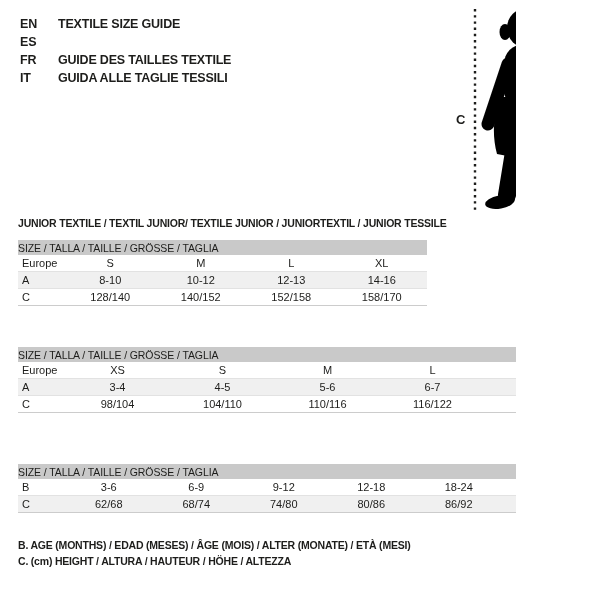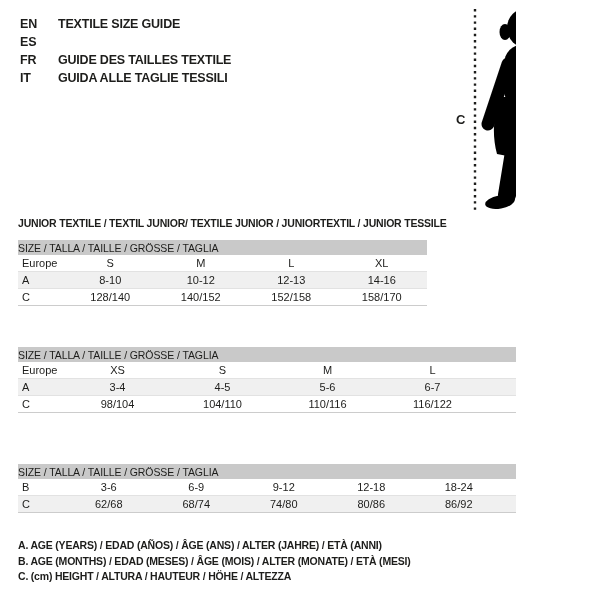--- a/index.html
+++ b/index.html
@@ -198,18 +198,17 @@
         <td>68/74</td>
         <td>74/80</td>
         <td>80/86</td>
         <td>86/92</td>
         <td>92/98</td>
       </tr>
     </tbody>
   </table>
 
   <div class="notes">
-    <div>A. AGE (YEARS) / EDAD (AÑOS) / ÂGE (ANS) / ALTER (JAHRE) / ETÀ (ANNI)</div>
     <div>B. AGE (MONTHS) / EDAD (MESES) / ÂGE (MOIS) / ALTER (MONATE) / ETÀ (MESI)</div>
     <div>C. (cm) HEIGHT / ALTURA / HAUTEUR / HÖHE / ALTEZZA</div>
   </div>
 
 </div>
 
 </body></html>

